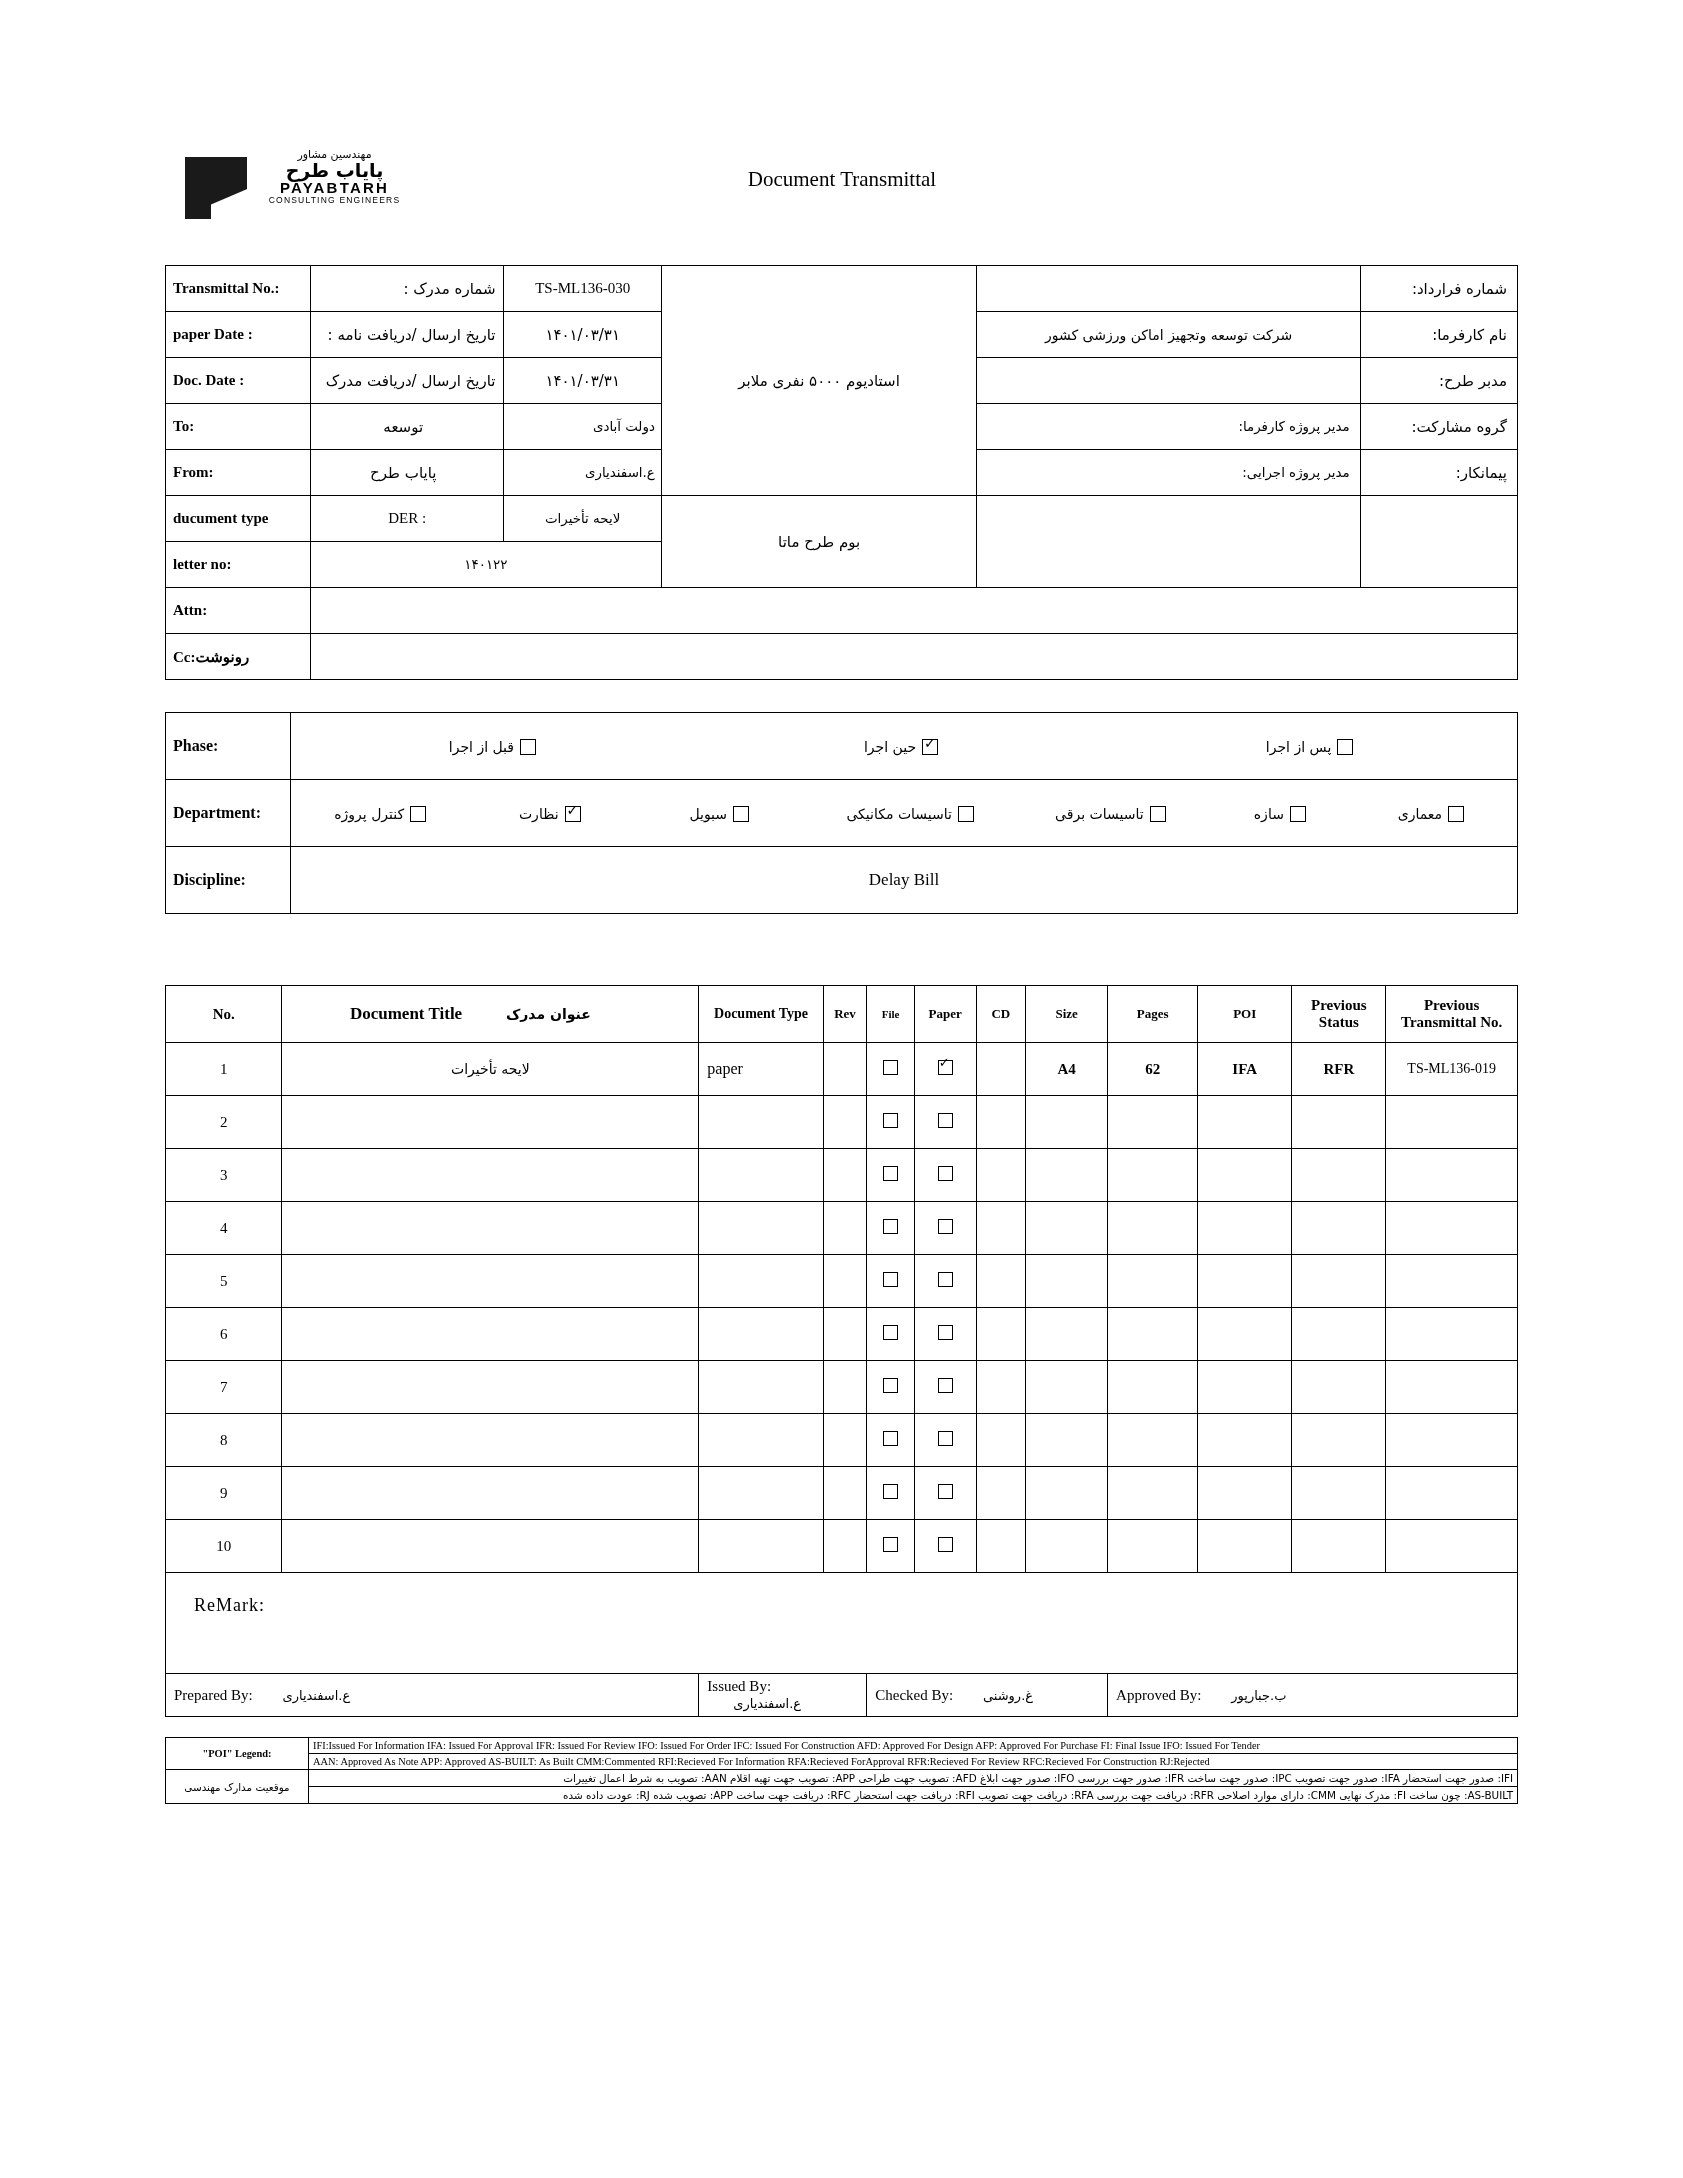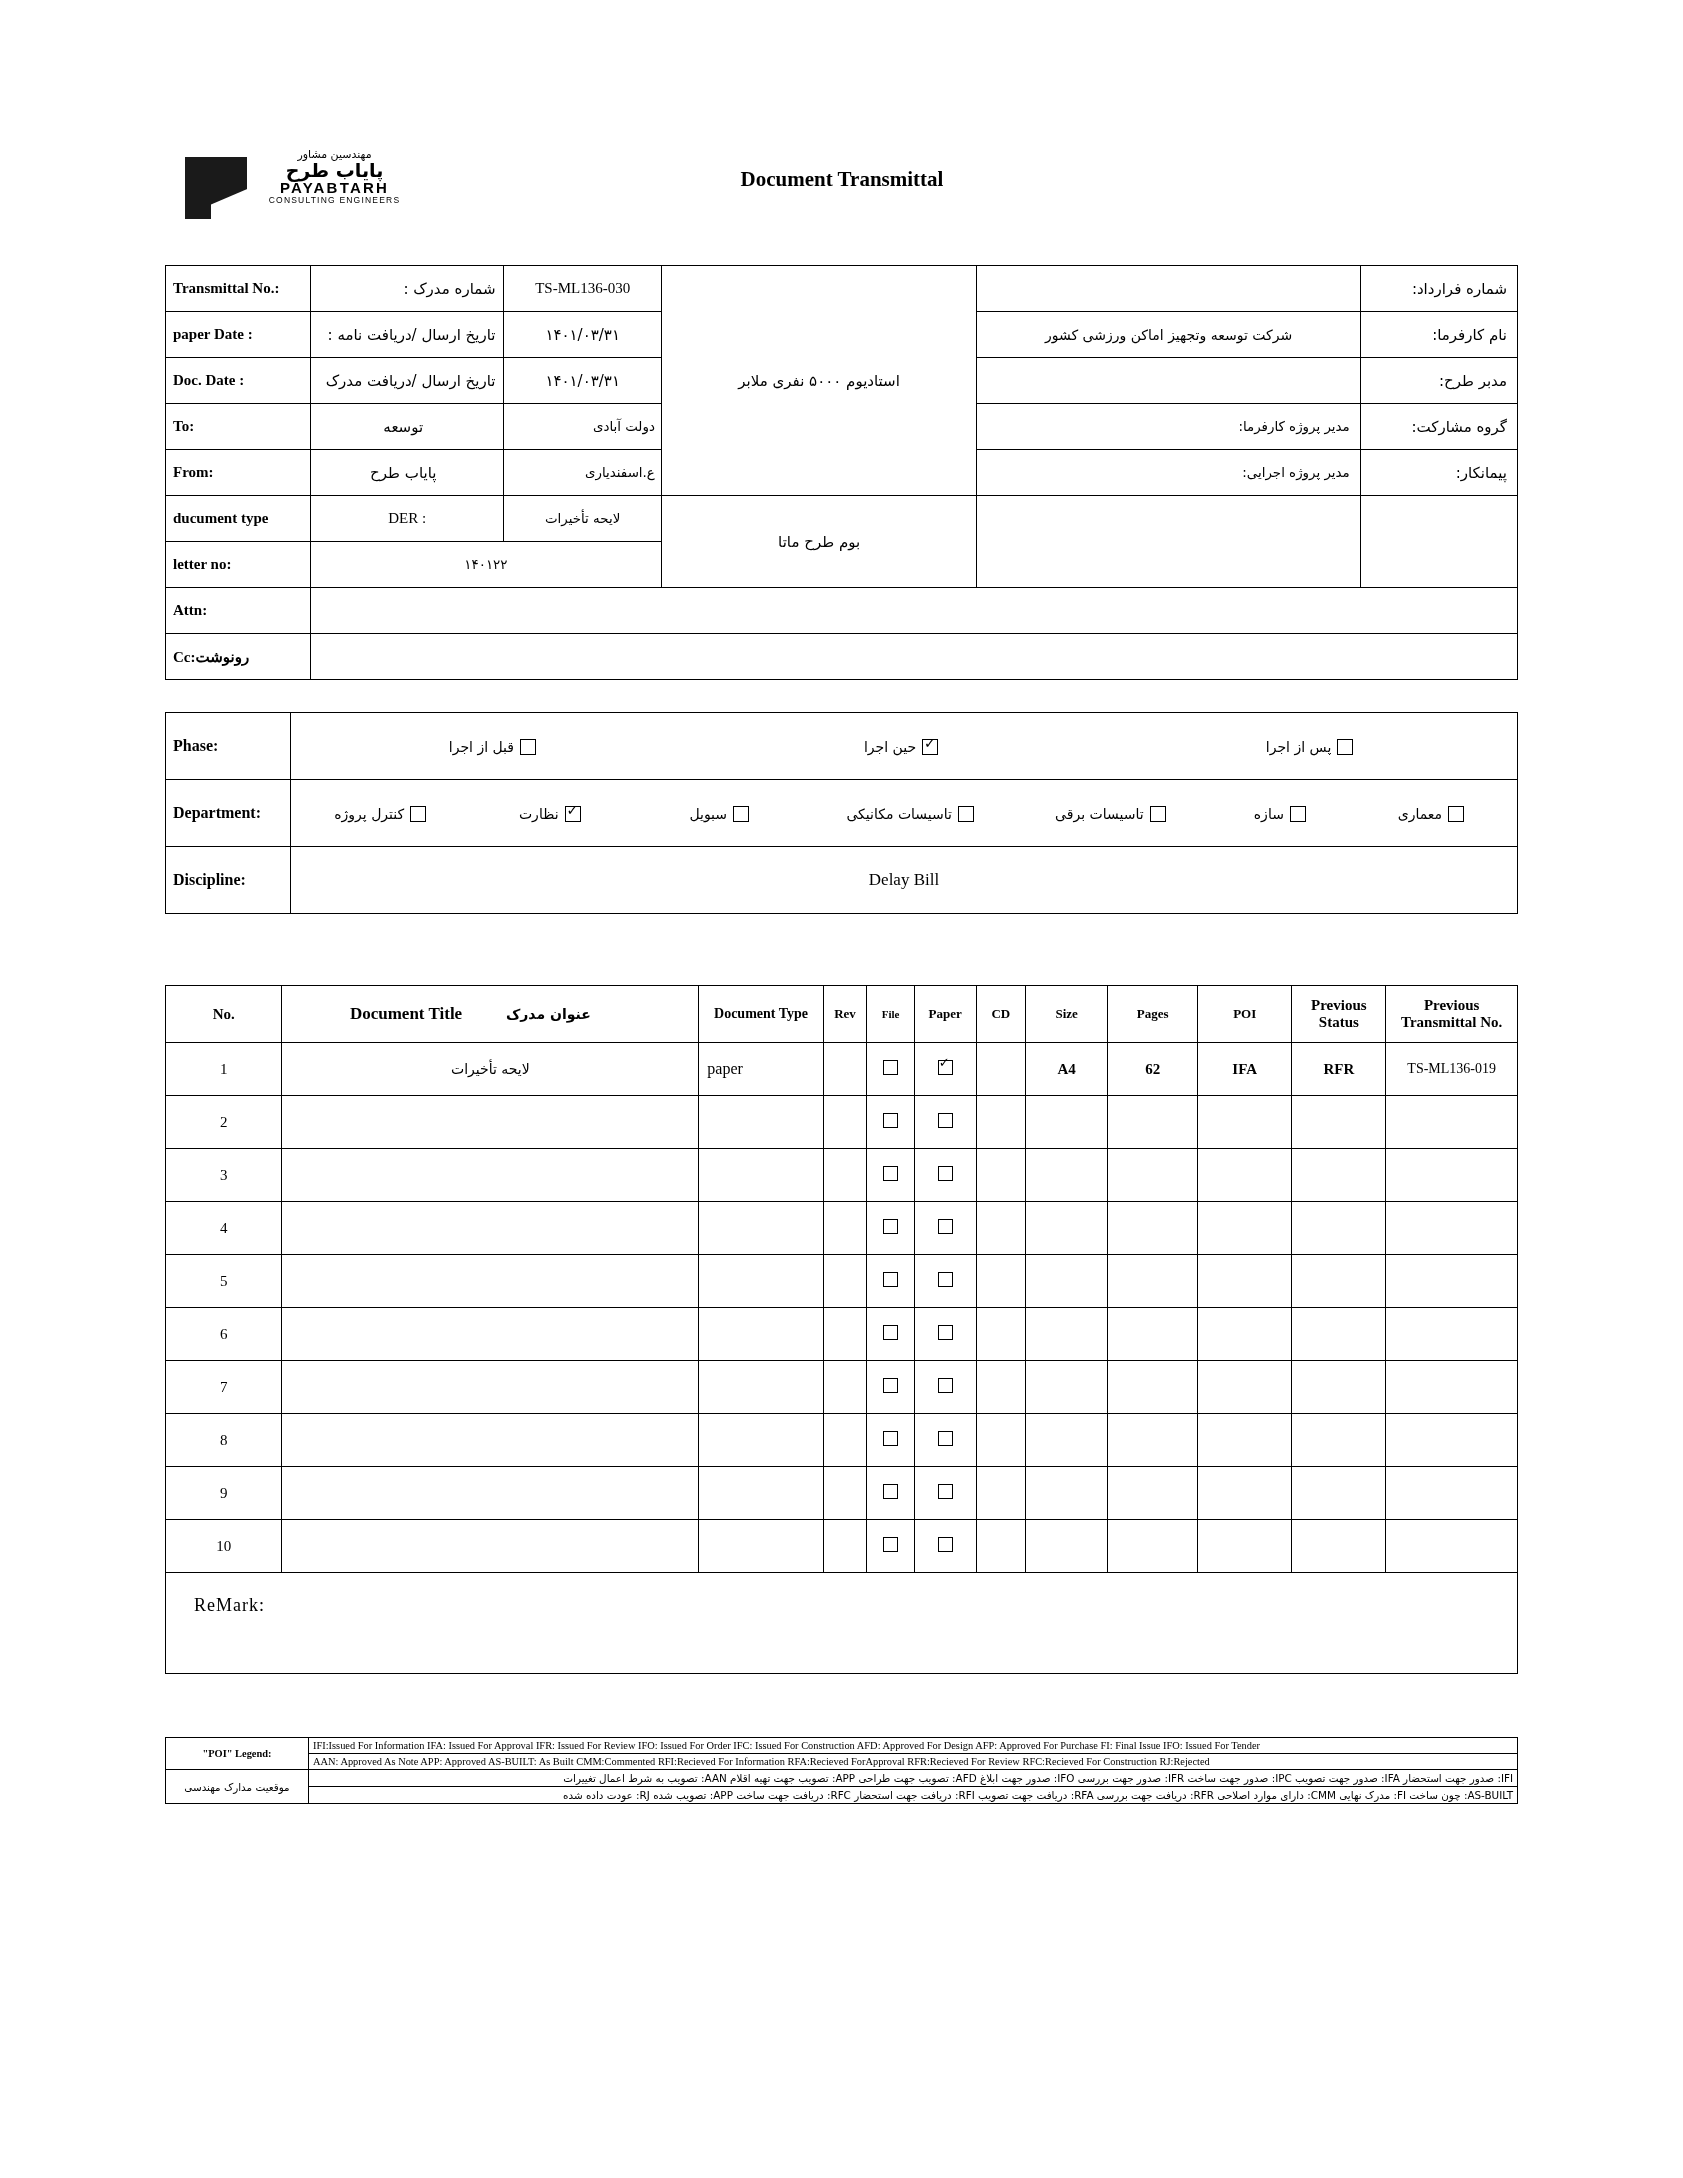--- a/index.html
+++ b/index.html
@@ -10,21 +10,21 @@
   .header{position:absolute;left:0;top:149px;width:1684px;height:109px;}
   .logo-wrap{position:absolute;left:185px;top:0px;width:219px;height:95px;}
   .logo-mark{position:absolute;left:0;top:8px;width:62px;height:62px;background:#1a1a1a;}
   .logo-mark:after{content:"";position:absolute;left:26px;top:26px;width:50px;height:36px;background:#fff;
      clip-path:polygon(0 60%,100% 0,100% 100%,0 100%);}
   .logo-text{position:absolute;left:80px;top:0px;width:139px;text-align:center;line-height:1.05;}
   .logo-fa-small{font-size:11px;font-family:"DejaVu Sans",sans-serif;}
   .logo-fa-big{font-size:19px;font-weight:bold;font-family:"DejaVu Sans",sans-serif;}
   .logo-en-big{font-size:15px;letter-spacing:2.2px;font-weight:bold;font-family:"Liberation Sans",sans-serif;}
   .logo-en-small{font-size:8.5px;letter-spacing:1.2px;font-family:"Liberation Sans",sans-serif;}
-  .doc-title{position:absolute;left:0;top:18px;width:1684px;text-align:center;font-size:21px;font-weight:bold;
+  .doc-title{position:absolute;left:0;top:18px;width:1684px;text-align:center;font-size:21px;font-weight:normal;
      font-family:"Liberation Serif",serif;}
 
   
   table{border-collapse:collapse;position:absolute;}
   td{border:1px solid #000;padding:0;vertical-align:middle;}
   .fa{font-family:"DejaVu Sans",sans-serif;direction:rtl;}
   .en{font-family:"Liberation Serif",serif;}
   .b{font-weight:bold;}
   .c{text-align:center;}
   .r{text-align:right;}
@@ -344,20 +344,38 @@
           <td></td>
           <td></td>
     </tr>
 
     <tr>
       <td colspan="12" class="remark">
         <span class="en">ReMark:</span>
       </td>
     </tr>
 
+    <tr>
+      <td colspan="2" class="sig">
+        <span class="en">Prepared By:</span>
+        <span class="nm fa">ع.اسفندیاری</span>
+      </td>
+      <td colspan="2" class="sig">
+        <span class="en">Issued By:</span>
+        <span class="nm fa">ع.اسفندیاری</span>
+      </td>
+      <td colspan="4" class="sig">
+        <span class="en">Checked By:</span>
+        <span class="nm fa">غ.روشنی</span>
+      </td>
+      <td colspan="4" class="sig">
+        <span class="en">Approved By:</span>
+        <span class="nm fa">ب.جبارپور</span>
+      </td>
+    </tr>
   </tbody>
     </table>
 
   <table id="legend">
     <tbody>
         <tr>
       <td rowspan="2" class="lg-title" style="width:134px;">"POI" Legend:</td>
       <td class="lg-en">IFI:Issued For Information  IFA: Issued For Approval  IFR: Issued For Review   IFO: Issued For Order   IFC: Issued For Construction AFD: Approved For Design AFP: Approved For Purchase  FI: Final Issue  IFO: Issued For Tender</td>
     </tr>
     <tr>

